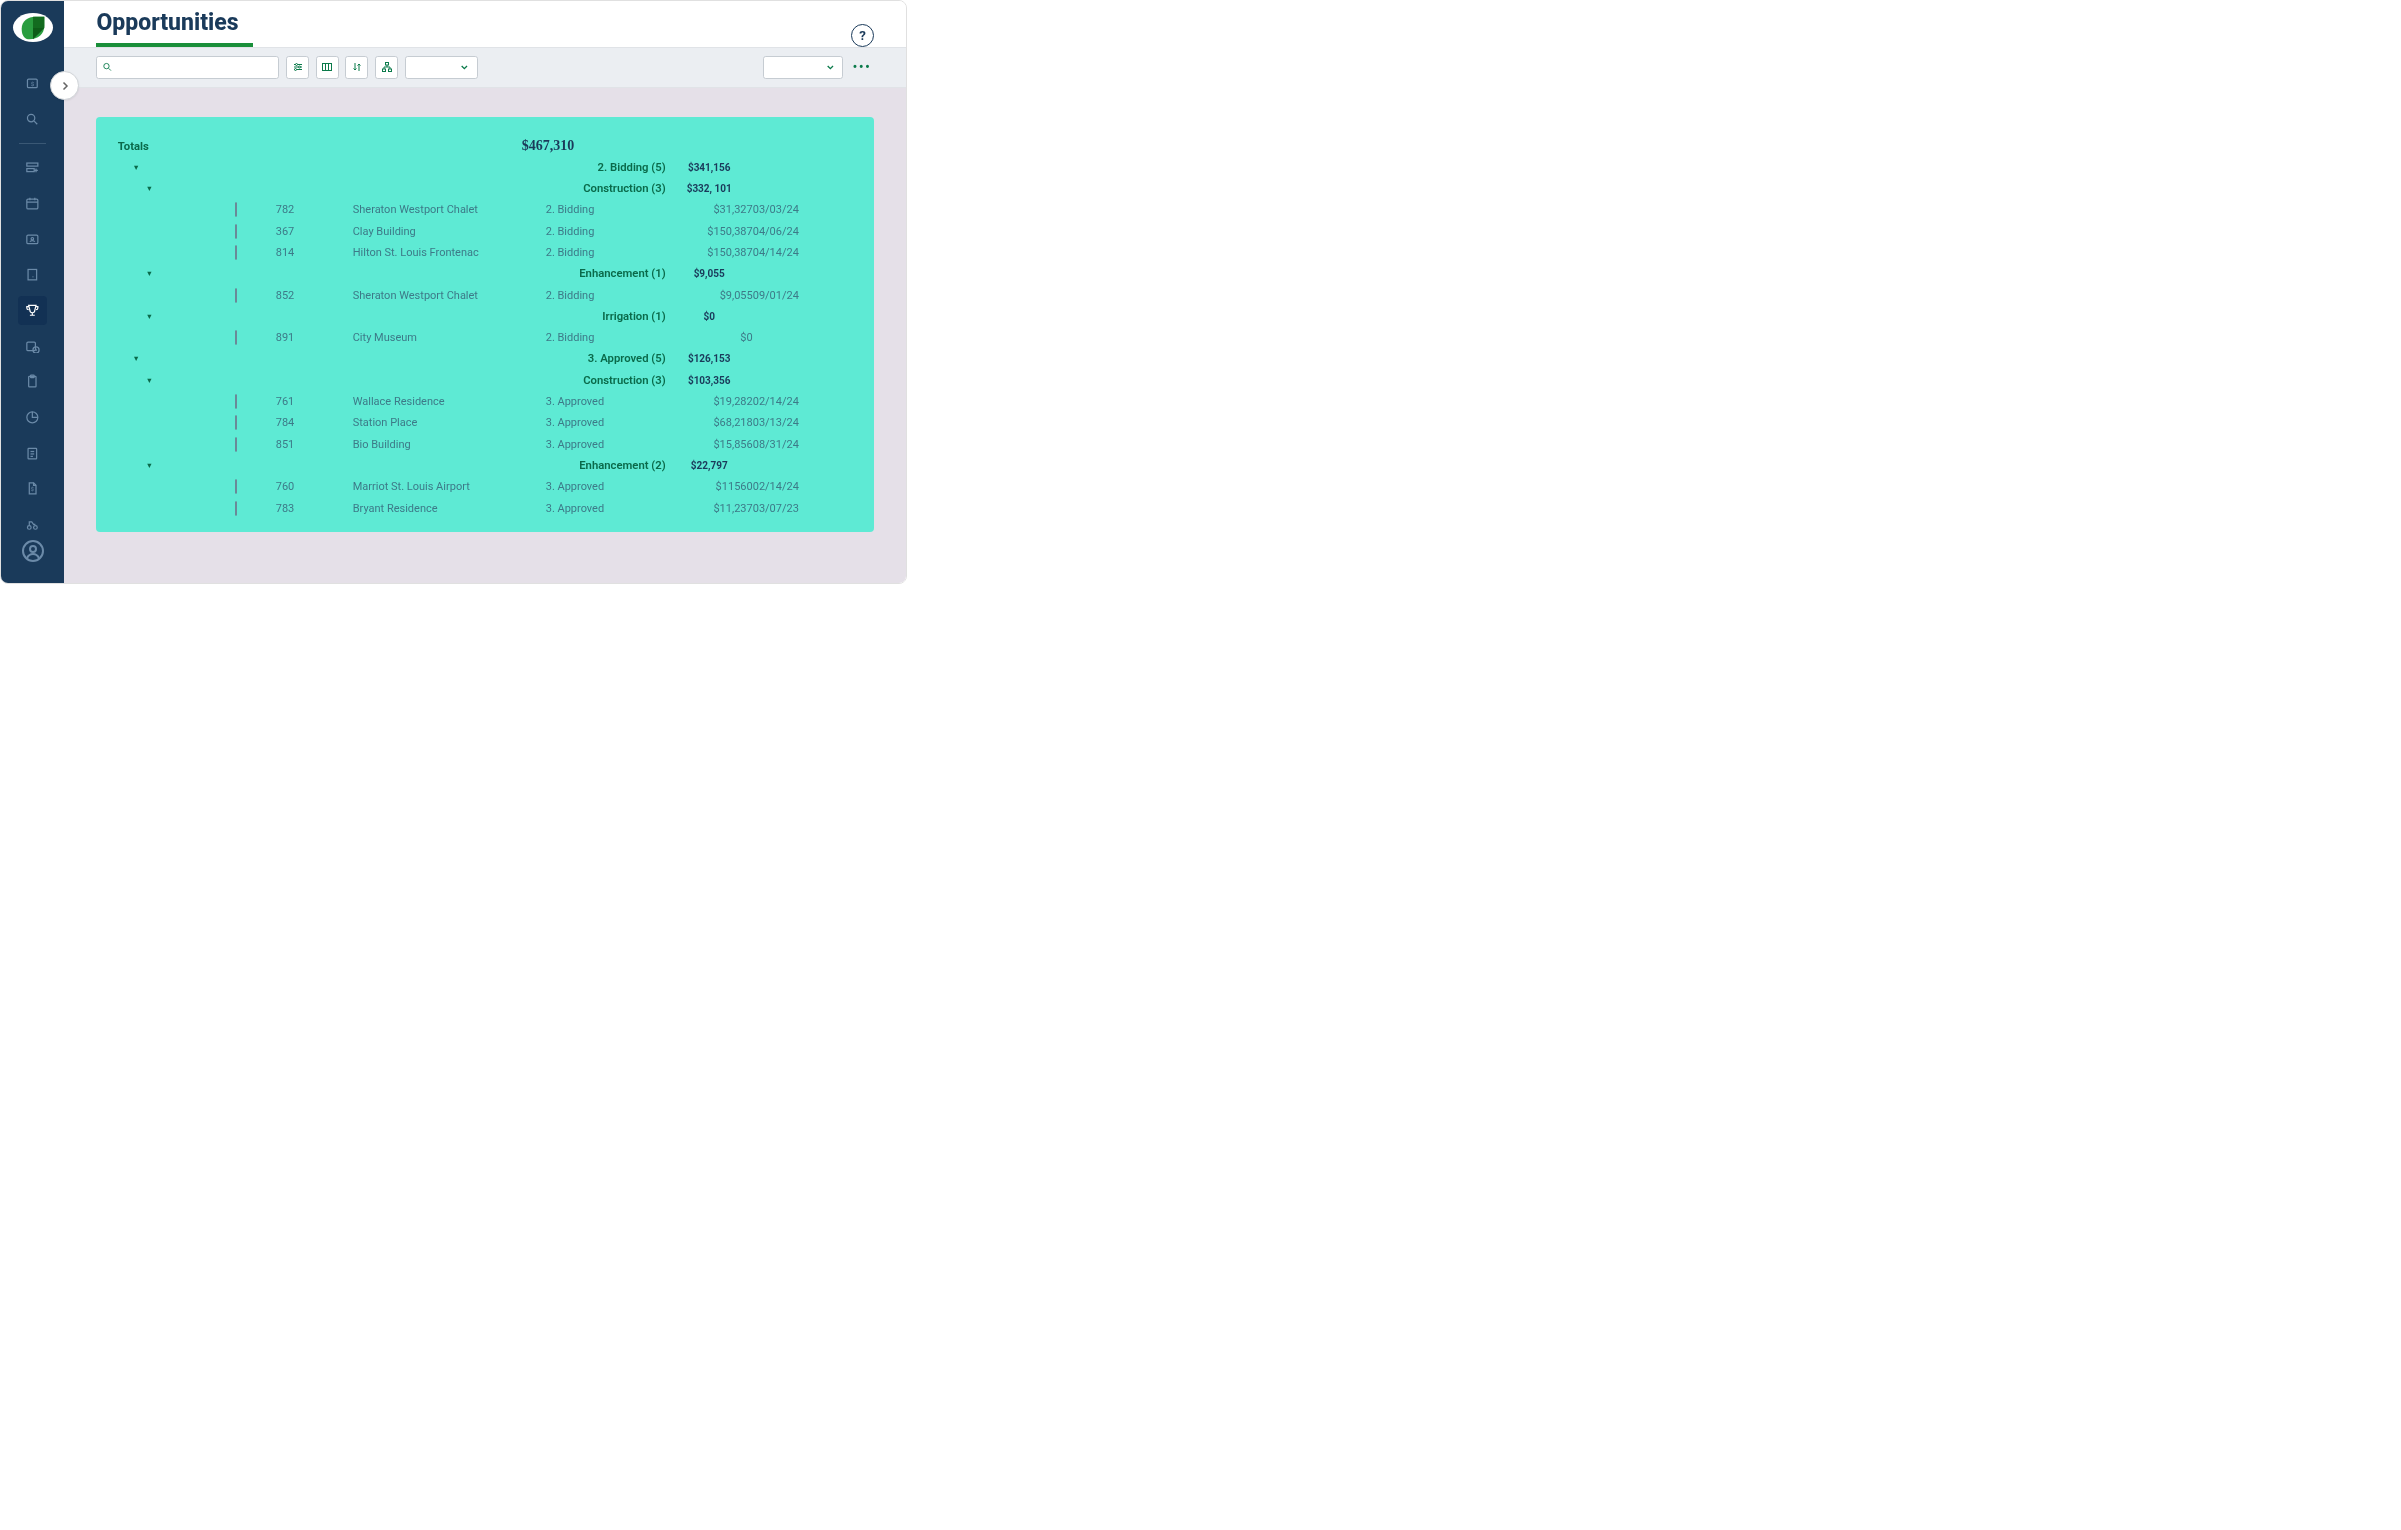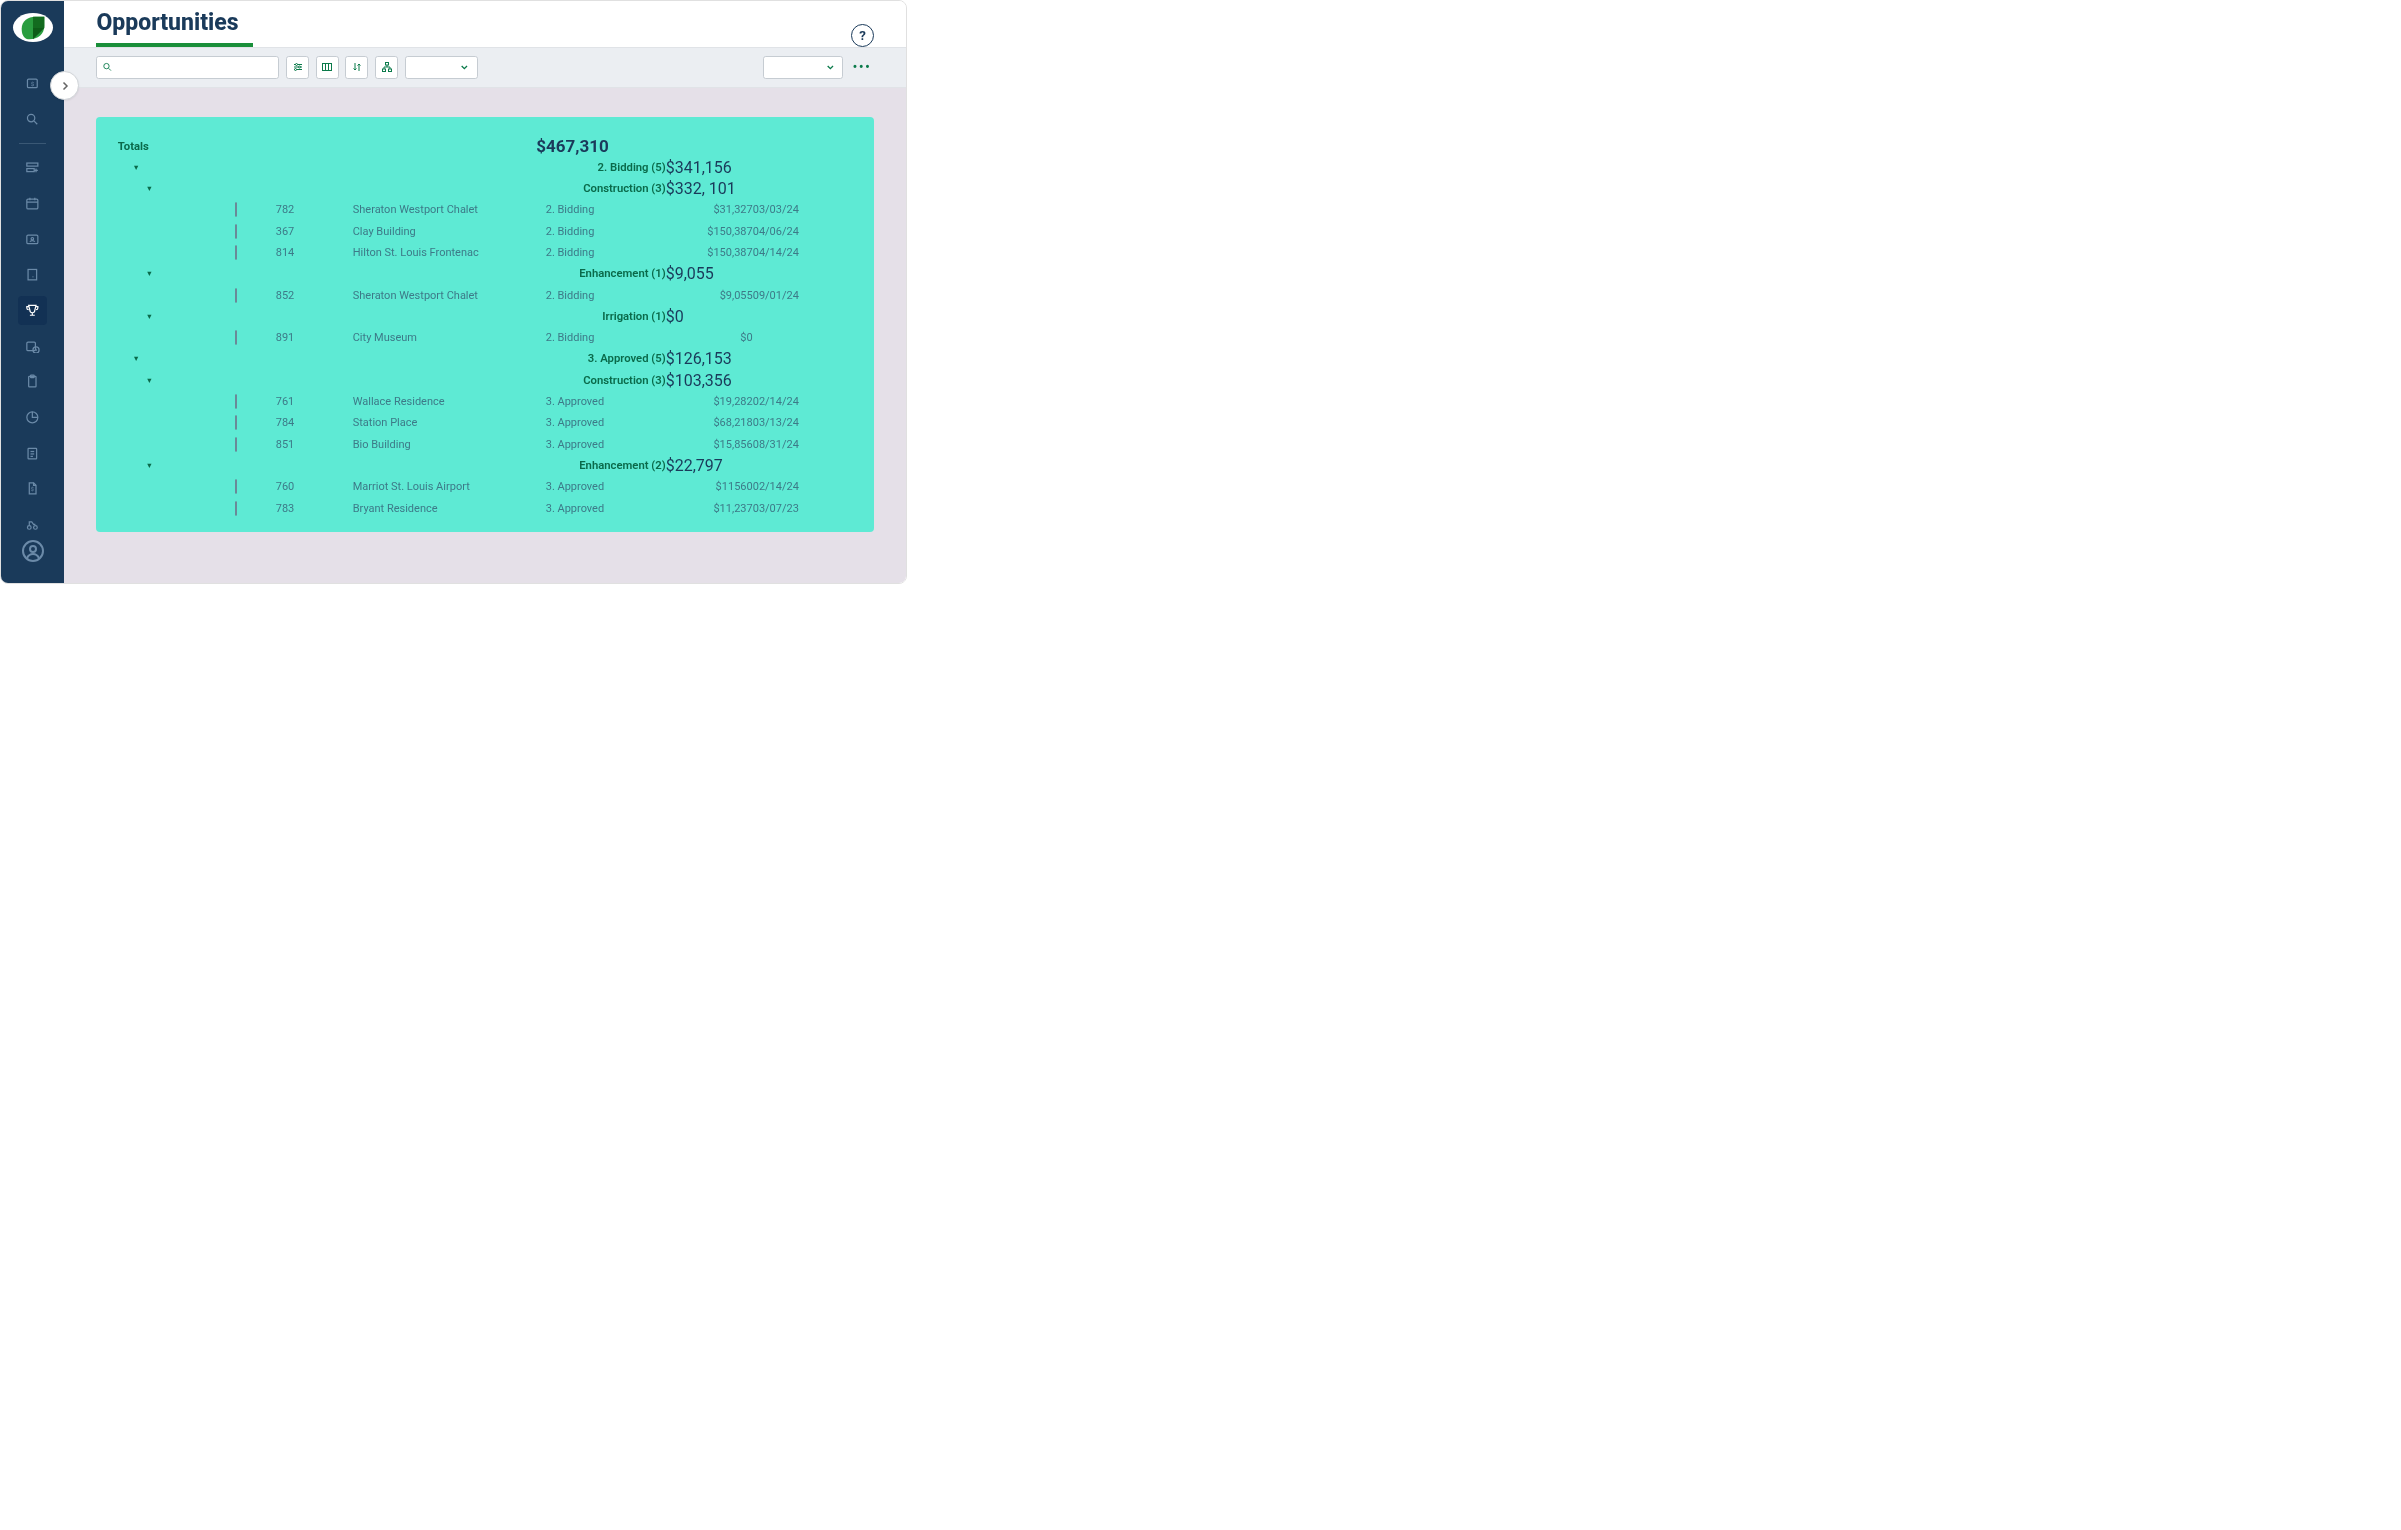--- a/index.html
+++ b/index.html
@@ -207,39 +207,39 @@
   }
   .totals-row {
     display: flex;
     align-items: center;
     height: 21.3px;
     font-size: 11.3px;
     font-weight: 700;
     color: #0a6a4a;
   }
   .totals-row .lbl { flex: 0 0 404px; }
-  .totals-row .amt { width: 87px; text-align: right; font-weight:700; color:#1a3a5a; font-size:17px;}
+  .totals-row .amt { width: 87px; font-weight:700; color:#1a3a5a; font-size:14px;font-family:Liberation Serif, serif;}
   .group-row {
     display: flex;
     align-items: center;
     height: 21.3px;
     font-size: 11.3px;
     font-weight: 600;
     color: #0a6a4a;
     cursor: pointer;
   }
   .group-row .car {
     font-size: 7.3px;
     margin-right: 4px;
     color:#0a6a4a;
   }
   .group-row.level1 { padding-left: 14.7px; }
   .group-row.level2 { padding-left: 28px; }
   .group-row .lbl { flex: 1; text-align: right; }
-  .group-row .amt { width: 87px; text-align: left; padding-right:0; font-weight:400; color:#1a3a5a; font-size:16px;}
+  .group-row .amt { width: 87px; text-align: center; padding-right:0; font-weight:700; color:#1a3a5a; font-size:10px;}
   .group-row .datecol { width: 100px; }
   .data-row {
     display: grid;
     grid-template-columns: 41px 77px 193px 117px 90px 100px;
     align-items: center;
     height: 21.3px;
     font-size: 11px;
     color: #3d7a88;
     padding-left: 117px;
   }

